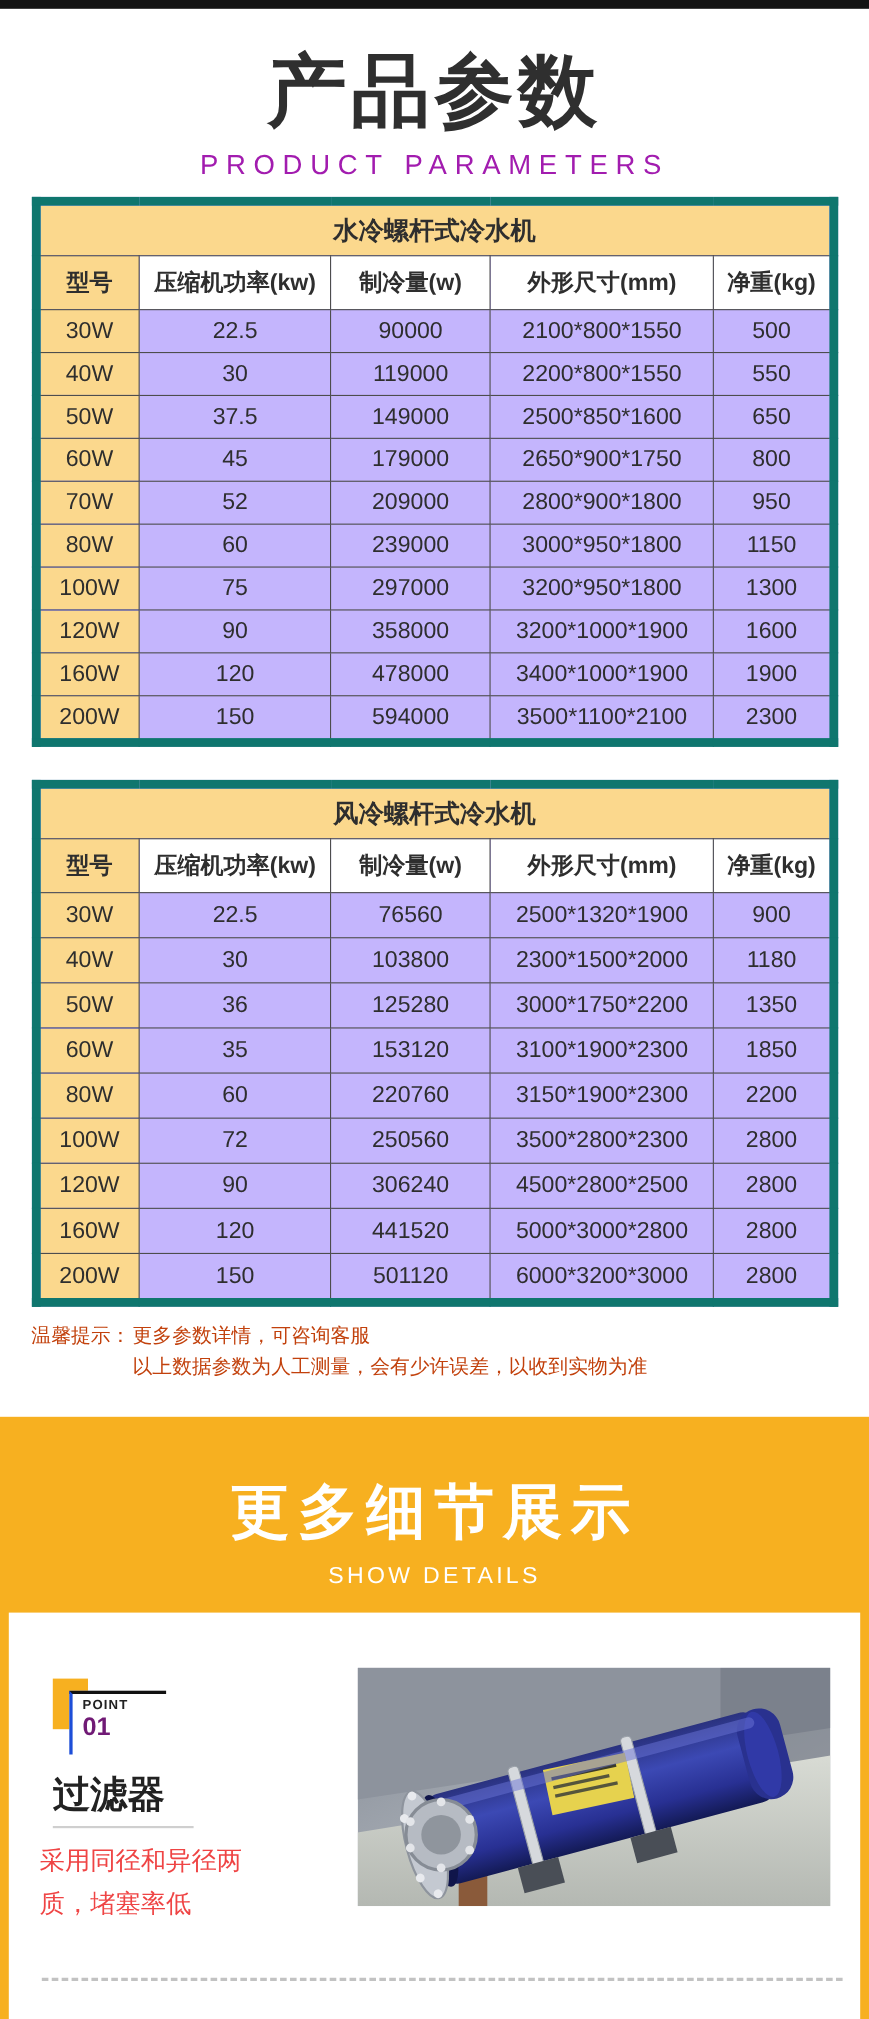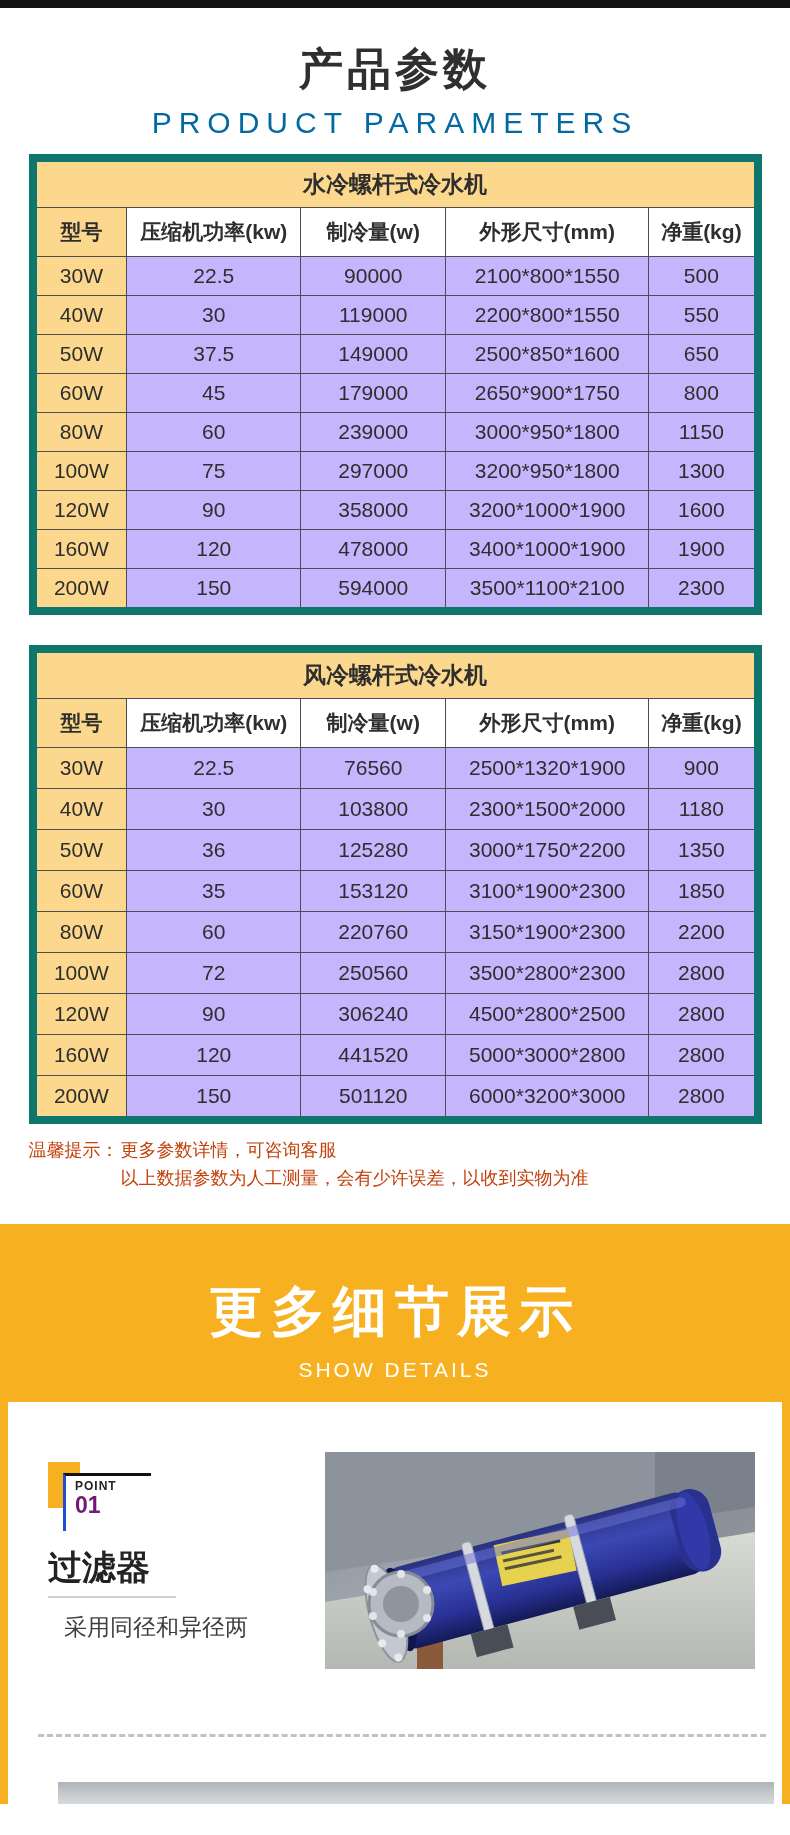--- a/index.html
+++ b/index.html
@@ -7,25 +7,25 @@
     width:790px;
     background:#ffffff;
     font-family:"Liberation Sans","DejaVu Sans",sans-serif;
     color:#2e2e2e;
   }
   .top-bar{height:8px;background:#131313;}
 
   
   .page-header{padding:38px 0 14px;text-align:center;}
   .page-title{
-    font-size:44px;font-weight:900;color:#2f2f2f;
+    font-size:72px;font-weight:900;color:#2f2f2f;
     letter-spacing:4px;margin:0;line-height:1.05;
   }
   .page-subtitle{
-    margin-top:14px;font-size:30px;color:#0369a1;letter-spacing:7px;
+    margin-top:14px;font-size:25px;color:#a21caf;letter-spacing:7px;
   }
 
   
   .tables-wrap{width:733px;margin:0 auto;}
   .ptable{
     width:100%;border-collapse:collapse;table-layout:fixed;
     border:8px solid #0f766e;background:#c4b5fd;
   }
   .ptable th,.ptable td{
     border:1px solid #4d4d4d;text-align:center;vertical-align:middle;
@@ -78,22 +78,22 @@
   .point-label{font-size:12px;font-weight:bold;letter-spacing:1px;color:#222;}
   .point-num{font-size:23px;font-weight:900;color:#701a75;line-height:1.05;}
 
   .feature-title{
     position:absolute;left:40px;top:143px;font-size:34px;font-weight:900;color:#222;
   }
   .feature-underline{
     position:absolute;left:40px;top:194px;width:128px;border-bottom:2px solid #cfcfcf;
   }
   .feature-desc{
-    position:absolute;left:56px;top:206px;width:270px;
-    font-size:23px;line-height:39px;color:#404040;
+    position:absolute;left:28px;top:206px;width:270px;
+    font-size:23px;line-height:39px;color:#ef4444;
   }
 
   .detail-photo{
     position:absolute;left:317px;top:50px;width:430px;height:217px;overflow:hidden;
   }
   .dashed-sep{
     position:absolute;left:30px;right:16px;top:332px;
     border-top:3px dashed #c2c2c2;
   }
   .next-image-strip{
@@ -153,20 +153,27 @@
           <td>149000</td>
           <td>2500*850*1600</td>
           <td>650</td>
         </tr>
         <tr>
           <td>60W</td>
           <td>45</td>
           <td>179000</td>
           <td>2650*900*1750</td>
           <td>800</td>
+        </tr>
+        <tr>
+          <td>70W</td>
+          <td>52</td>
+          <td>209000</td>
+          <td>2800*900*1800</td>
+          <td>950</td>
         </tr>
         <tr>
           <td>80W</td>
           <td>60</td>
           <td>239000</td>
           <td>3000*950*1800</td>
           <td>1150</td>
         </tr>
         <tr>
           <td>100W</td>
@@ -308,20 +315,21 @@
         <div class="point-label">POINT</div>
         <div class="point-num">01</div>
       </div>
     </div>
 
     <div class="feature-title">过滤器</div>
     <div class="feature-underline"></div>
 
     <div class="feature-desc">
       <div>采用同径和异径两</div>
+      <div>质，堵塞率低</div>
     </div>
 
     <div class="detail-photo">
       <svg width="430" height="217" viewBox="0 0 430 217" xmlns="http://www.w3.org/2000/svg">
         <defs>
           <linearGradient id="bgGrad" x1="0" y1="0" x2="1" y2="1">
             <stop offset="0" stop-color="#848a94"></stop>
             <stop offset="0.55" stop-color="#aab0b8"></stop>
             <stop offset="1" stop-color="#cfd2ce"></stop>
           </linearGradient>

